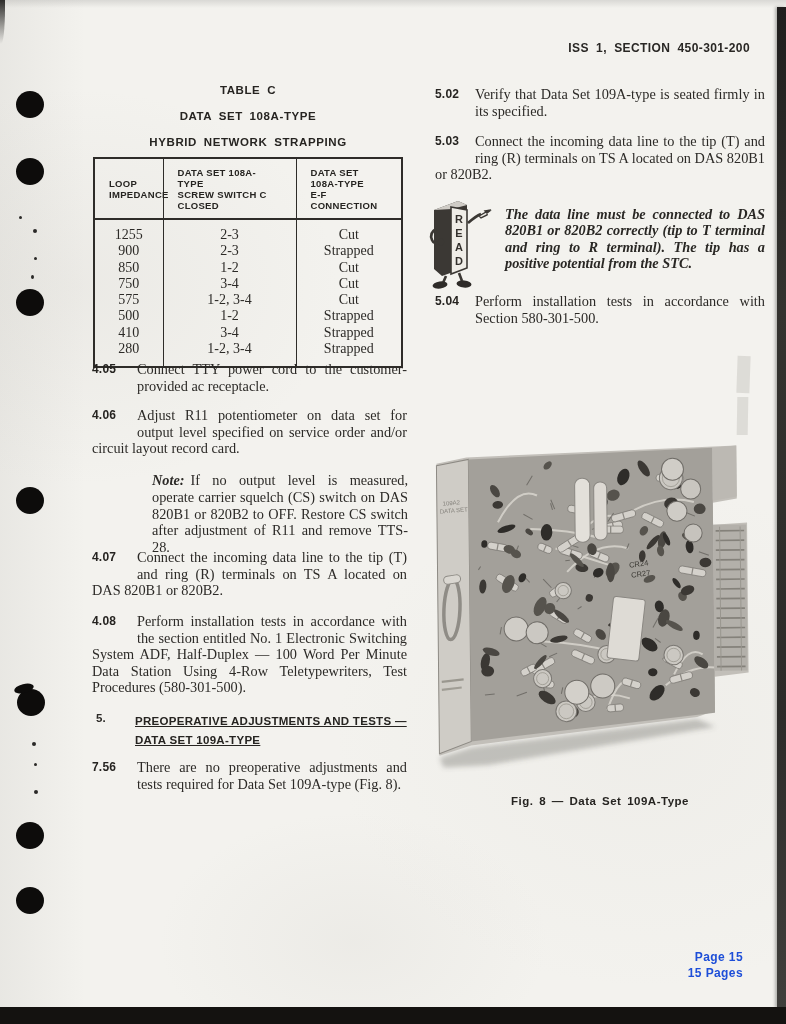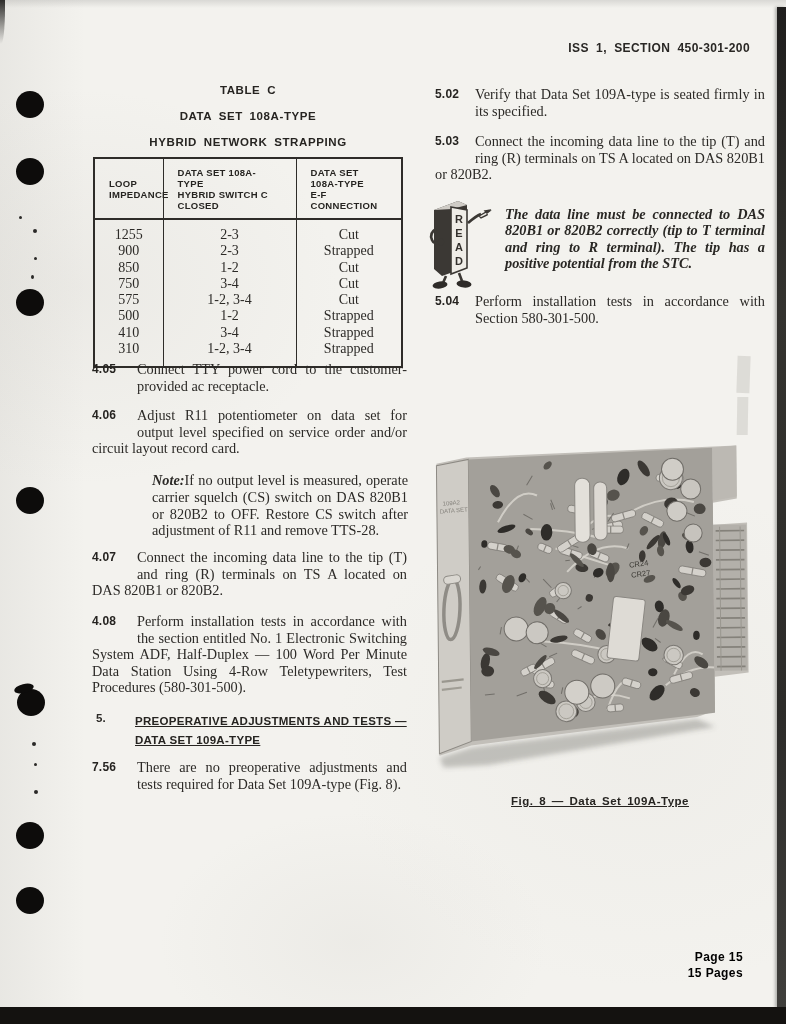--- a/index.html
+++ b/index.html
@@ -20,41 +20,41 @@
   .smudge{position:absolute;background:#c7c5c0;opacity:.5;}
   .hole{position:absolute;width:28px;height:27px;border-radius:50%;background:#0d0c0b;}
   .hole-smudge{position:absolute;width:20px;height:9px;border-radius:50%;background:#0d0c0b;transform:rotate(-14deg);}
   .speck{position:absolute;border-radius:50%;background:#2a2927;}
   .pnum{position:absolute;left:0;top:1px;font:bold 12px "Liberation Sans",sans-serif;color:#262421;letter-spacing:.2px;}
   .para{position:absolute;}
   .ptext{font:14.3px/16.5px "Liberation Serif",serif;color:#2c2a27;text-align:justify;}
   .ptext::before{content:"";float:left;width:45px;height:33px;}
   .rcol .ptext::before{width:40px;}
   .noteblock{position:absolute;left:152px;width:256px;font:14.3px/16.8px "Liberation Serif",serif;text-align:justify;}
-  .notelabel{font-style:italic;font-weight:bold;}
+  .notelabel{font-style:italic;font-weight:bold;margin-right:6px;}
   .readtext{position:absolute;font:italic bold 14.3px/16.3px "Liberation Serif",serif;text-align:justify;color:#292724;}
   .h5{position:absolute;left:92px;top:712px;width:320px;}
   .h5 .hnum{position:absolute;left:4px;top:0;font:bold 11.5px "Liberation Sans",sans-serif;}
   .h5 .hline{margin-left:43px;font:bold 11.5px/19px "Liberation Sans",sans-serif;letter-spacing:.3px;color:#262421;text-decoration:underline;}
   .tc-titles div{position:absolute;left:93px;width:310px;text-align:center;
     font:bold 11.5px "Liberation Sans",sans-serif;letter-spacing:.6px;word-spacing:3px;color:#262421;}
   table.tc{position:absolute;left:93px;top:157px;width:310px;border-collapse:collapse;table-layout:fixed;
     border:2.4px solid #2e2c29;background:transparent;}
   table.tc th{font:bold 9.5px/11px "Liberation Sans",sans-serif;letter-spacing:.3px;color:#262421;
     padding:8px 14px 7px;border-bottom:2px solid #2e2c29;font-weight:bold;text-align:left;}
   table.tc th+th, table.tc td+td{border-left:1.6px solid #2e2c29;}
   table.tc td{font:14px/16.3px "Liberation Serif",serif;color:#2c2a27;text-align:center;padding:0 12px;}
   table.tc tbody tr:first-child td{padding-top:7px;}
   table.tc tbody tr:last-child td{padding-bottom:9px;}
   .header-line{position:absolute;left:500px;top:41px;width:250px;text-align:right;
     font:bold 12px "Liberation Sans",sans-serif;letter-spacing:.4px;word-spacing:3.5px;color:#292724;}
   .caption{position:absolute;left:430px;top:795px;width:340px;text-align:center;
-    font:bold 11.5px "Liberation Sans",sans-serif;letter-spacing:.5px;word-spacing:2px;color:#262421;text-decoration:underline;}
+    font:bold 11.5px "Liberation Sans",sans-serif;letter-spacing:.5px;word-spacing:2px;color:#262421;}
   .footer{position:absolute;left:560px;top:949px;width:183px;text-align:right;
-    font:bold 12px/16px "Liberation Sans",sans-serif;letter-spacing:.4px;color:#000000;}
+    font:bold 12px/16px "Liberation Sans",sans-serif;letter-spacing:.4px;color:#1d4ed8;}
   #read-icon{position:absolute;left:424px;top:196px;}
   #figure-photo{position:absolute;left:424px;top:440px;transform:rotate(-.6deg);}
 </style>
 </head>
 <body>
 
 <div class="page">
   <div class="mottle"></div>
 
   <div class="hole" style="left:16px;top:91px"></div>
@@ -93,21 +93,21 @@
         <col style="width:106px">
       </colgroup>
     <thead>
       <tr>
         <th>
           <div>LOOP</div>
           <div>IMPEDANCE</div>
         </th>
         <th>
           <div>DATA SET 108A-TYPE</div>
-          <div>HYBRID SWITCH C CLOSED</div>
+          <div>SCREW SWITCH C CLOSED</div>
         </th>
         <th>
           <div>DATA SET 108A-TYPE</div>
           <div>E-F CONNECTION</div>
         </th>
       </tr>
     </thead>
     <tbody id="tc-body">
         <tr>
           <td>1255</td>
@@ -138,21 +138,21 @@
           <td>500</td>
           <td>1-2</td>
           <td>Strapped</td>
         </tr>
         <tr>
           <td>410</td>
           <td>3-4</td>
           <td>Strapped</td>
         </tr>
         <tr>
-          <td>310</td>
+          <td>280</td>
           <td>1-2, 3-4</td>
           <td>Strapped</td>
         </tr>
       </tbody>
   </table>
 
   <div class="para" style="left:92px;top:361px;width:315px">
     <span class="pnum">4.05</span>
     <div class="ptext">Connect TTY power cord to the customer-provided ac receptacle.</div>
   </div>

